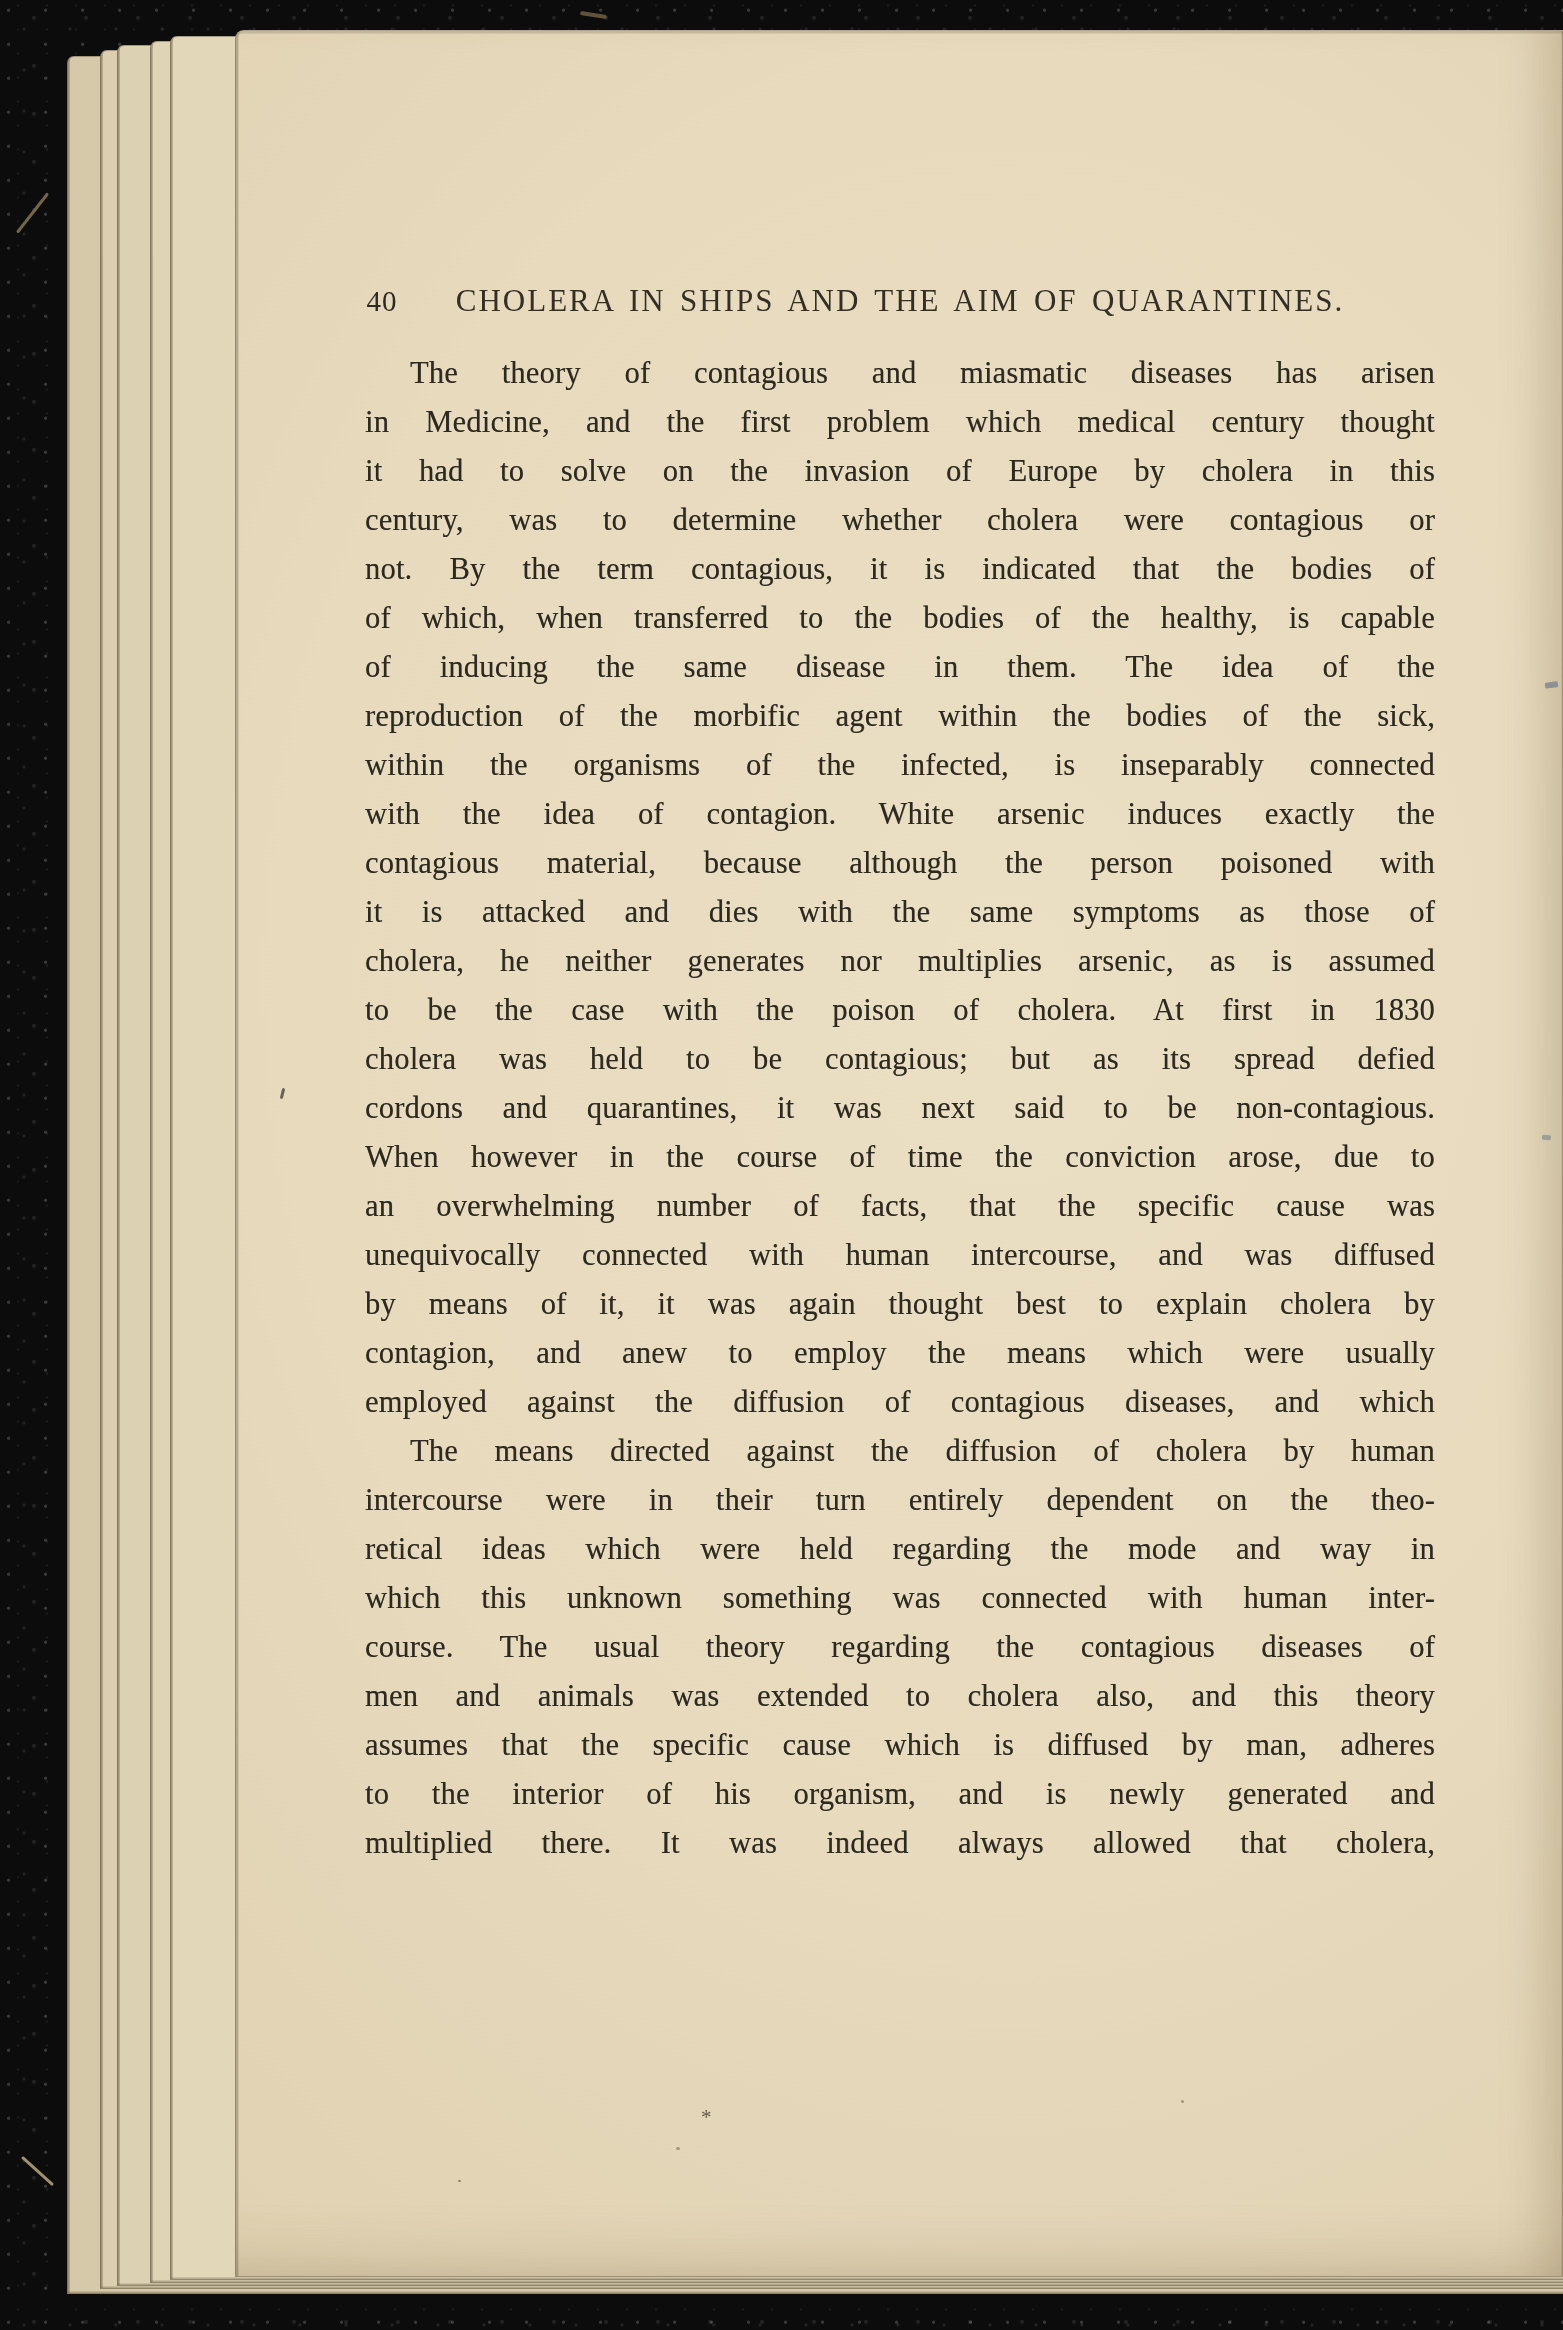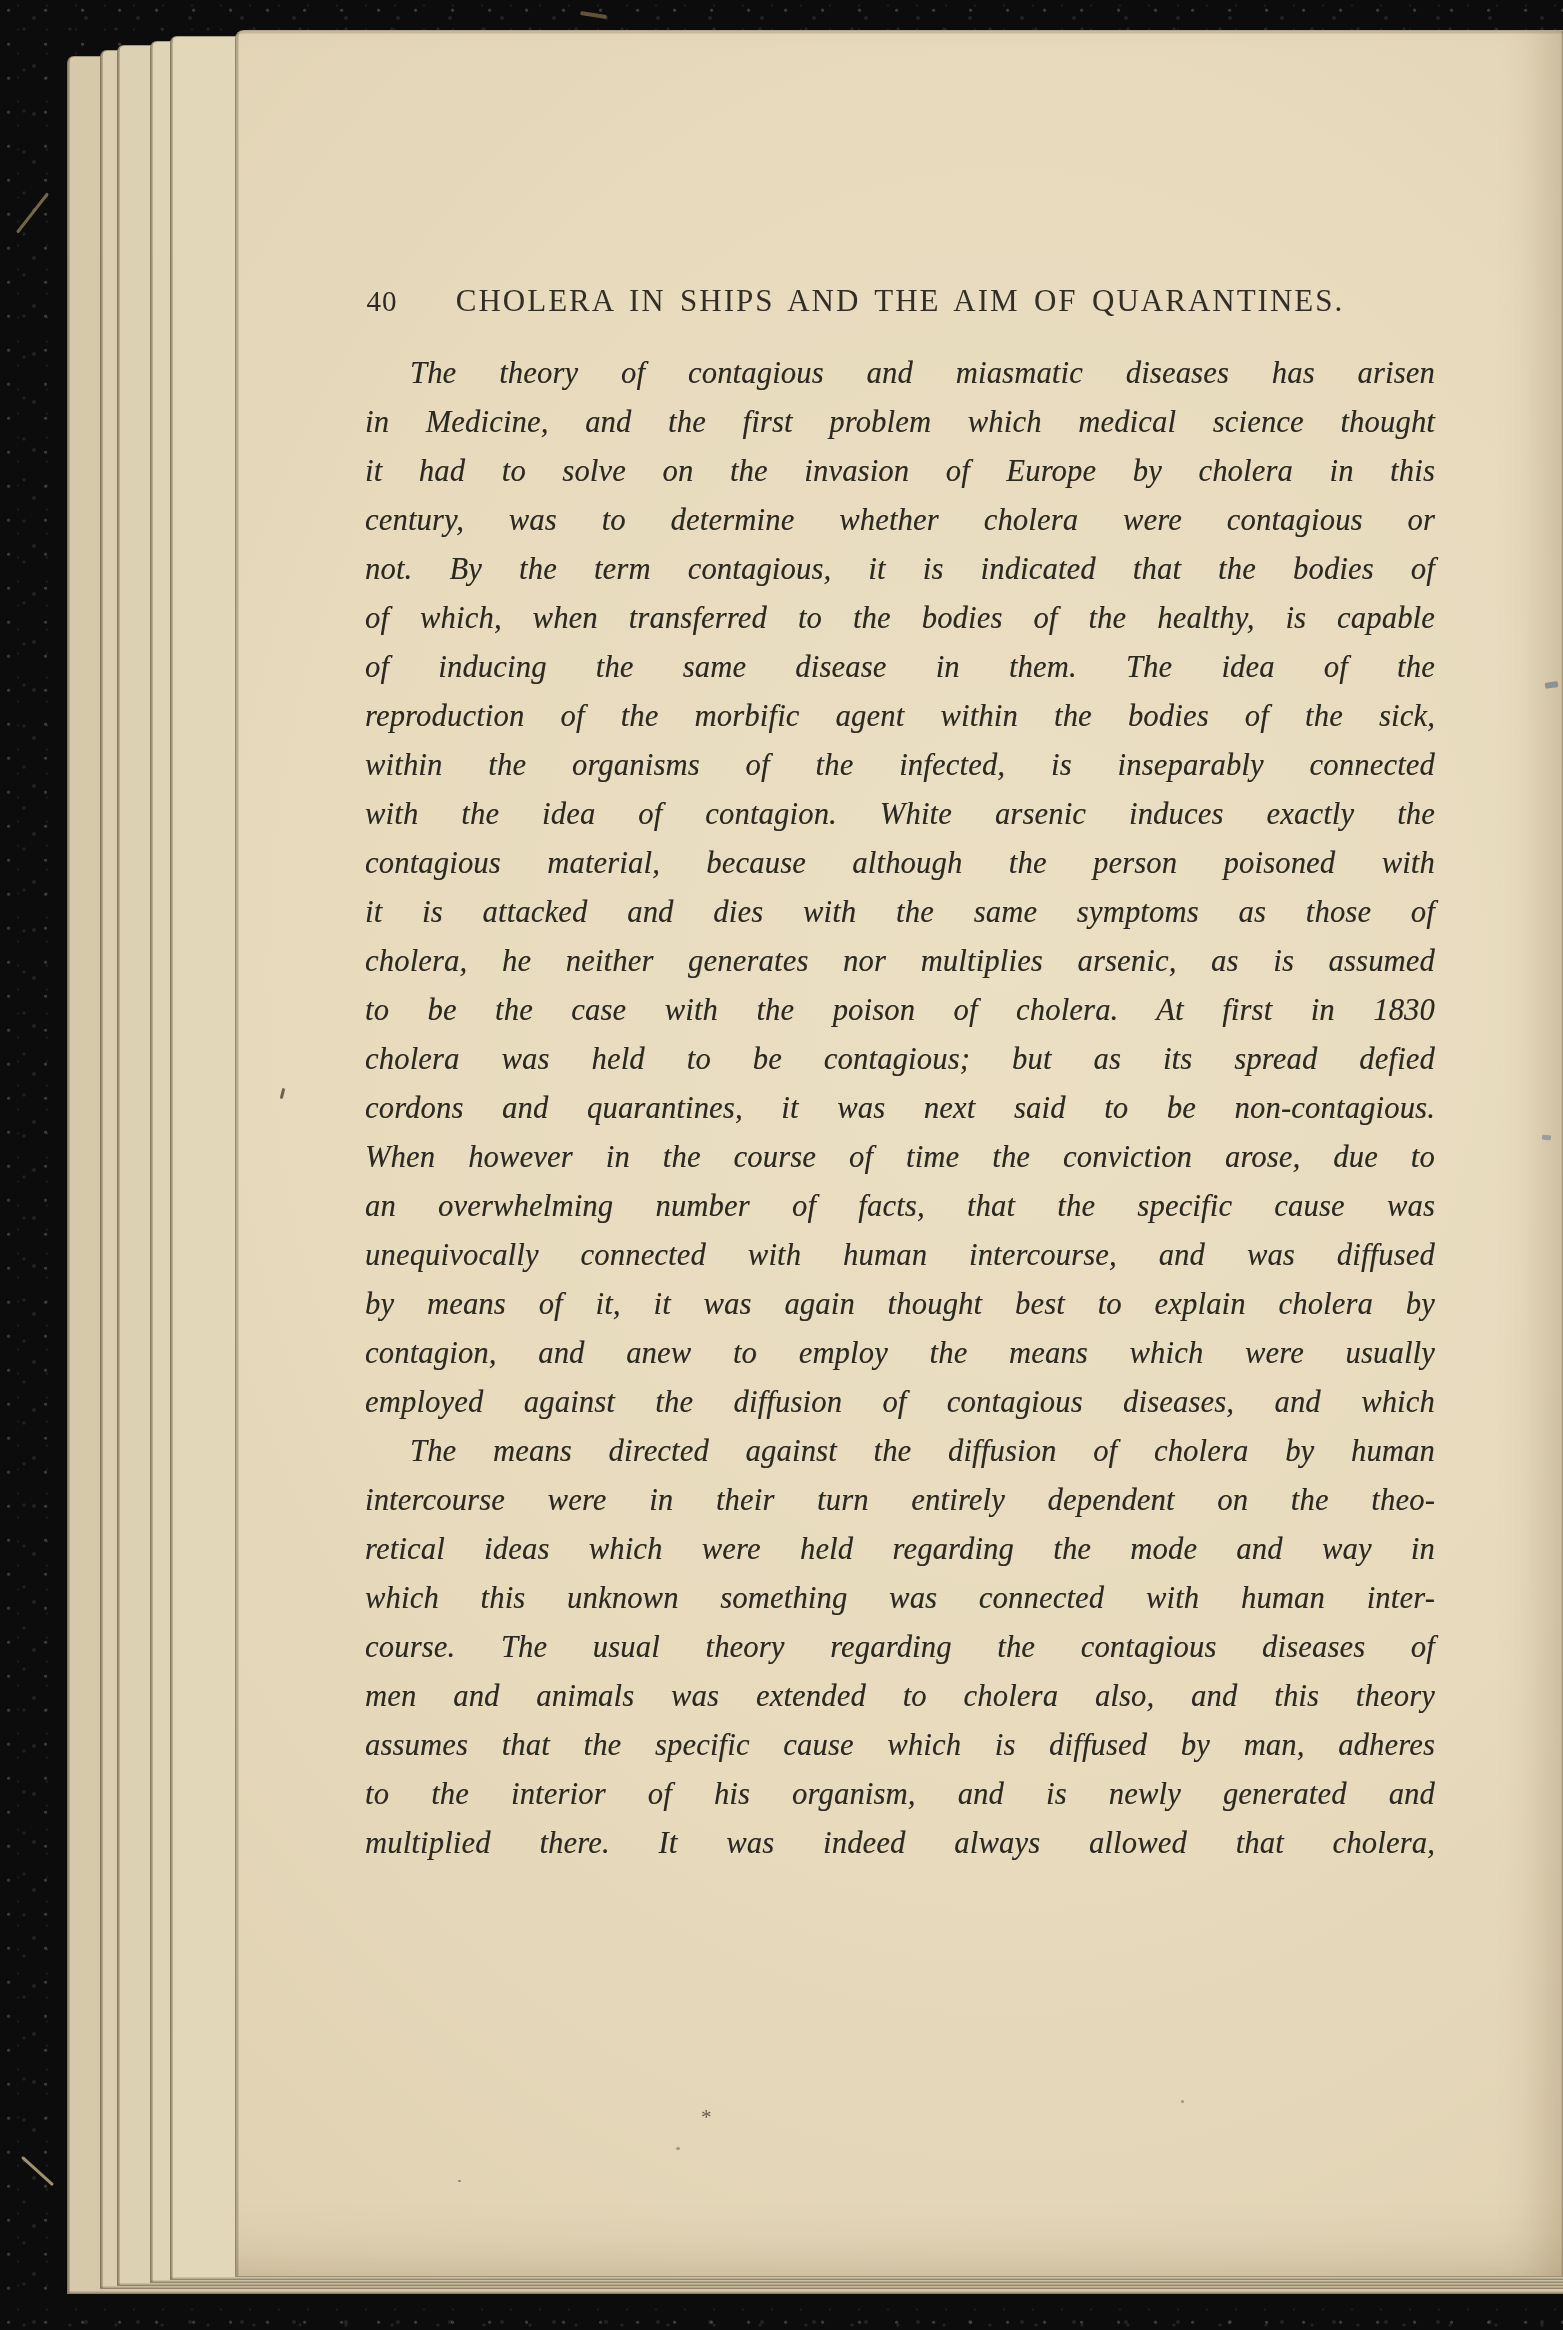--- a/index.html
+++ b/index.html
@@ -56,21 +56,21 @@
   .pagenum{
     position:absolute;left:1.6px;top:0;
     font-size:29px;letter-spacing:0.8px;color:#2e2a23;
   }
   .head-title{
     display:block;text-align:center;
     font-size:31px;letter-spacing:2px;color:#332f27;
     word-spacing:4.7px;
   }
   
-  .body{position:absolute;left:0;top:66px;width:1070px;font-style:italic;}
+  .body{position:absolute;left:0;top:66px;width:1070px;}
   .para{margin:0;}
   .line{
     height:49px;line-height:49px;
     font-size:30.5px;letter-spacing:0.2px;
     color:#2c2921;
     text-align:justify;text-align-last:justify;
     text-shadow:0.3px 0.3px 0.4px rgba(44,41,33,.45);
     white-space:nowrap;
     overflow:visible;
   }
@@ -111,21 +111,21 @@
 
   <div class="main-page">
     <div class="content">
       <div class="running-head">
         <span class="pagenum">40</span>
         <span class="head-title">CHOLERA IN SHIPS AND THE AIM OF QUARANTINES.</span>
       </div>
       <div class="body" id="body-text">
           <div class="para">
             <div class="line indent">The theory of contagious and miasmatic diseases has arisen</div>
-            <div class="line">in Medicine, and the first problem which medical science thought</div>
+            <div class="line">in Medicine, and the first problem which medical century thought</div>
             <div class="line">it had to solve on the invasion of Europe by cholera in this</div>
             <div class="line">century, was to determine whether cholera were contagious or</div>
             <div class="line">not.  By the term contagious, it is indicated that the bodies of</div>
             <div class="line">of which, when transferred to the bodies of the healthy, is capable</div>
             <div class="line">of inducing the same disease in them.  The idea of the</div>
             <div class="line">reproduction of the morbific agent within the bodies of the sick,</div>
             <div class="line">within the organisms of the infected, is inseparably connected</div>
             <div class="line">with the idea of contagion.  White arsenic induces exactly the</div>
             <div class="line">contagious material, because although the person poisoned with</div>
             <div class="line">it is attacked and dies with the same symptoms as those of</div>

